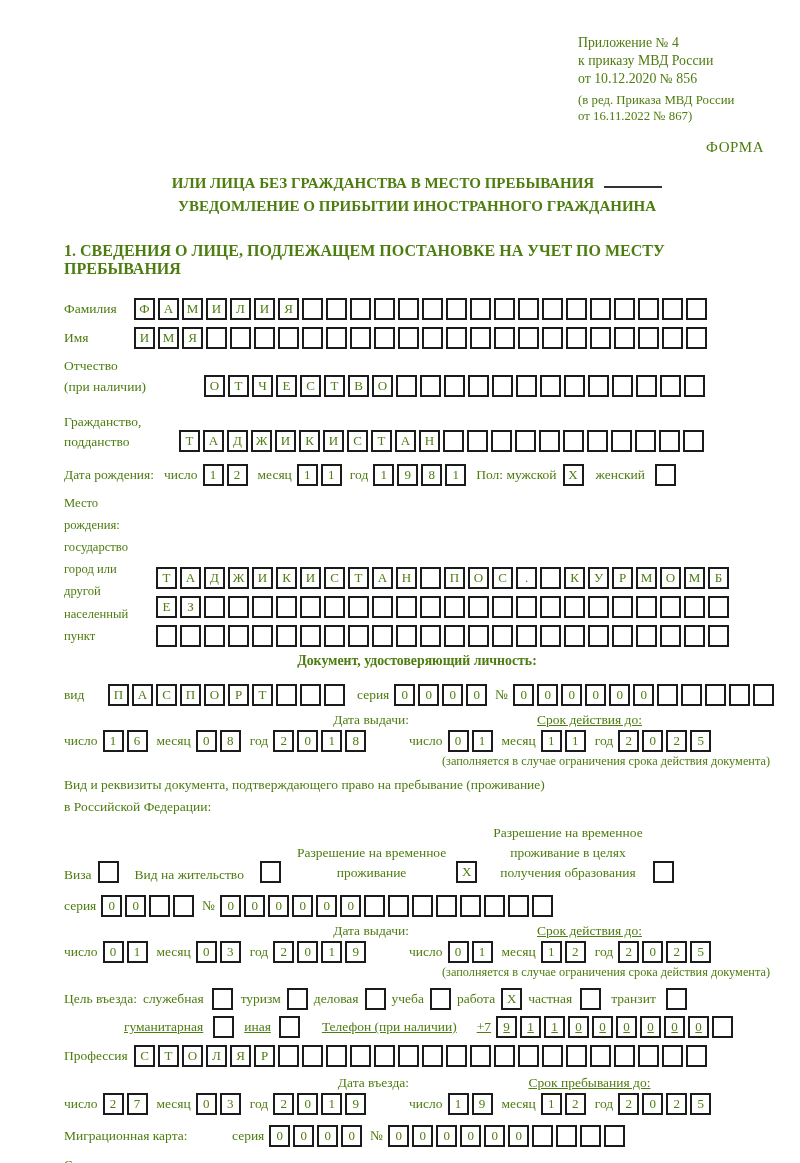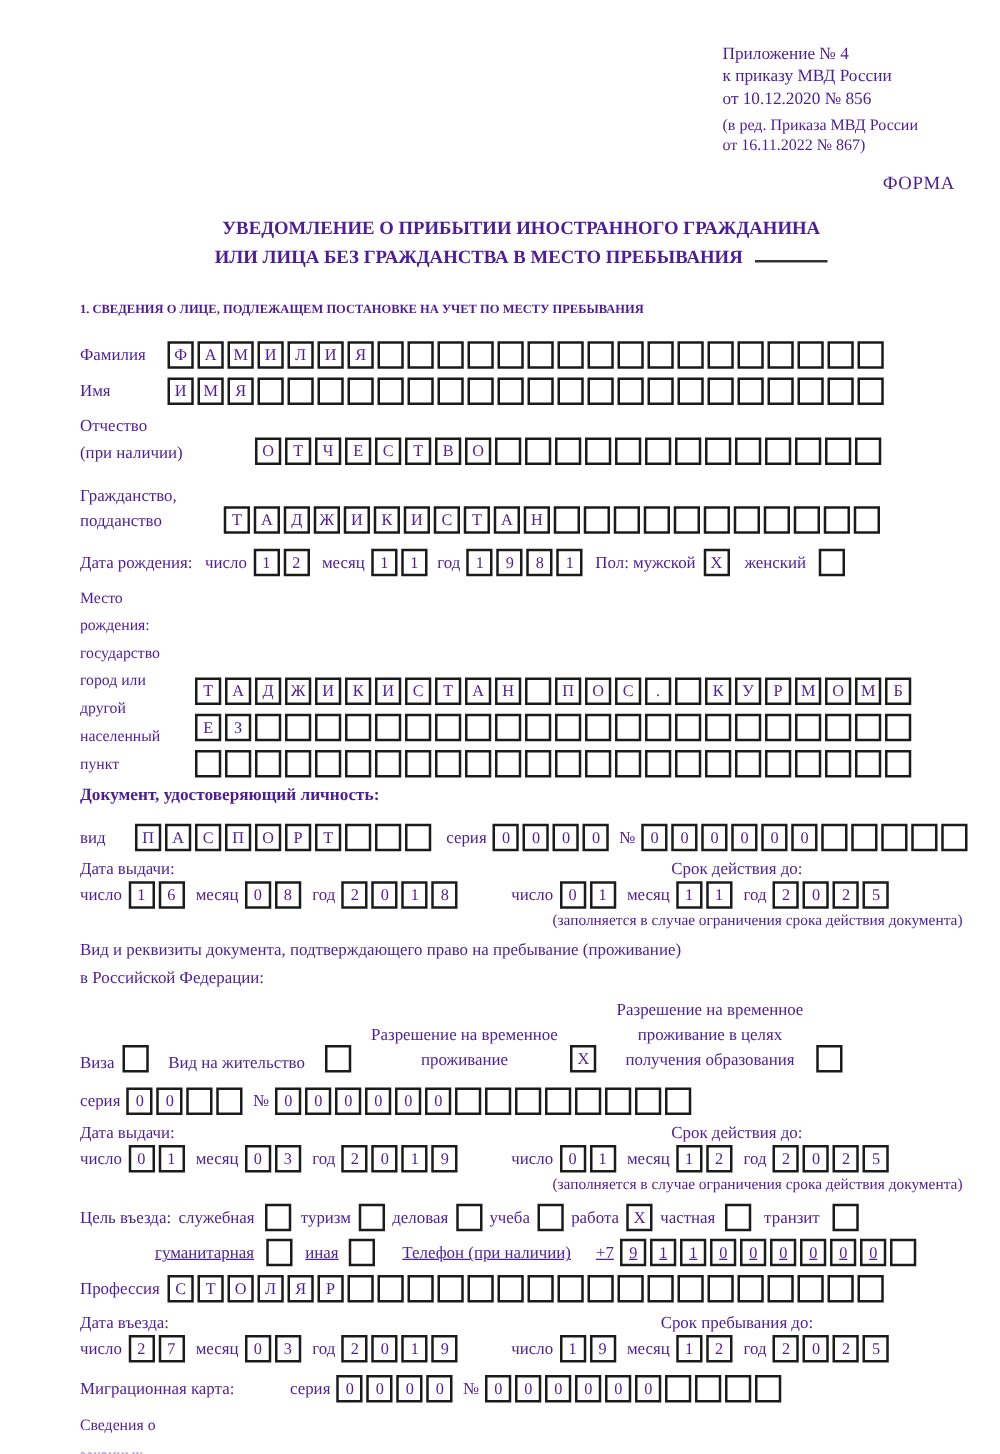--- a/index.html
+++ b/index.html
@@ -1,45 +1,45 @@
 <!DOCTYPE html>
 <html><head>
 <meta charset="utf-8">
 <style>
   html,body { margin:0; padding:0; background:#fff; }
   .page {
     width:800px; height:1163px; box-sizing:border-box; position:relative;
-    padding:34px 30px 0 64px; background:#fff; color:#4c1d95;
+    padding:34px 30px 0 64px; background:#fff; color:#4d7c0f;
     font-family:"Liberation Serif","DejaVu Serif",serif; font-size:13.5px; overflow:hidden;
   }
   .appendix { margin-left:auto; width:192px; line-height:1.32; font-size:13.8px; }
   .appendix-note { margin-left:auto; width:192px; line-height:1.3; font-size:12.8px; margin-top:3px; }
   .forma { text-align:right; padding-right:6px; font-weight:normal; font-size:15px; margin-top:14px; letter-spacing:.5px; }
   .title { text-align:center; font-weight:bold; font-size:15px; line-height:1.55; margin-top:16px; }
   .u-line { display:inline-block; width:58px; border-bottom:2px solid #333; height:1px; margin-left:10px; }
-  .sec1 { font-weight:bold; font-size:10px; margin-top:24px; }
+  .sec1 { font-weight:bold; font-size:16px; margin-top:24px; }
   .r { display:flex; align-items:center; }
   .rt { display:flex; align-items:flex-end; }
   .lbl { flex:0 0 auto; }
   .cells { display:flex; gap:3px; flex:0 0 auto; }
   .cell, .cbox {
     box-sizing:border-box; width:21px; height:22px; border:2px solid #1b1b1b;
     display:flex; align-items:center; justify-content:center;
     font-size:13px; background:#fff; flex:0 0 auto;
   }
   .mt20{margin-top:20px}.mt12{margin-top:12px}.mt10{margin-top:10px}
   .mt8{margin-top:8px}.mt7{margin-top:7px}.mt6{margin-top:6px}
   .mt3{margin-top:15px}.mt2{margin-top:2px}
   .w70{width:70px}.w140{width:140px}.w115{width:115px}.w92{width:92px}
   .ml6{margin-left:6px}.ml8{margin-left:8px}.ml10{margin-left:10px}.ml12{margin-left:12px}.ml16{margin-left:16px}
   .two-line { line-height:1.5; }
-  .doc-head { text-align:left; font-weight:bold; font-size:13.8px; margin-top:6px; }
+  .doc-head { text-align:center; font-weight:bold; font-size:13.8px; margin-top:6px; }
   .dhead { display:flex; font-size:13.5px; }
-  .dhead .h1 { width:345px; text-align:left; }
-  .dhead .h2 { flex:1 1 auto; text-align:center; }
+  .dhead .h1 { width:345px; text-align:right; }
+  .dhead .h2 { flex:1 1 auto; text-align:center;text-decoration:underline; }
   .drow { display:flex; align-items:center; }
   .drow .g1 { width:345px; display:flex; align-items:center; }
   .drow .g2 { display:flex; align-items:center; }
   .dg-lbl { margin-right:5px; }
   .dg-gap { margin-left:9px; }
   .note { text-align:right; font-size:12.3px; margin-top:2px; }
   .opt-caption { text-align:center; line-height:1.5; }
   .stack { display:flex; flex-direction:column; }
   .vrow-gap { margin-bottom:7px; }
 </style>
@@ -54,22 +54,22 @@
     <div>от 10.12.2020 № 856</div>
   </div>
   <div class="appendix-note">
     <div>(в ред. Приказа МВД России</div>
     <div>от 16.11.2022 № 867)</div>
   </div>
 
   <div class="forma">ФОРМА</div>
 
   <div class="title">
+    <div><span>ИЛИ ЛИЦА БЕЗ ГРАЖДАНСТВА В МЕСТО ПРЕБЫВАНИЯ</span><span class="u-line"></span></div>
     <div>УВЕДОМЛЕНИЕ О ПРИБЫТИИ ИНОСТРАННОГО ГРАЖДАНИНА</div>
-    <div><span>ИЛИ ЛИЦА БЕЗ ГРАЖДАНСТВА В МЕСТО ПРЕБЫВАНИЯ</span><span class="u-line"></span></div>
   </div>
 
   <div class="sec1">1. СВЕДЕНИЯ О ЛИЦЕ, ПОДЛЕЖАЩЕМ ПОСТАНОВКЕ НА УЧЕТ ПО МЕСТУ ПРЕБЫВАНИЯ</div>
 
   <div class="r mt20">
     <span class="lbl w70">Фамилия</span>
     <div class="cells">
         <div class="cell">Ф</div>
         <div class="cell">А</div>
         <div class="cell">М</div>

